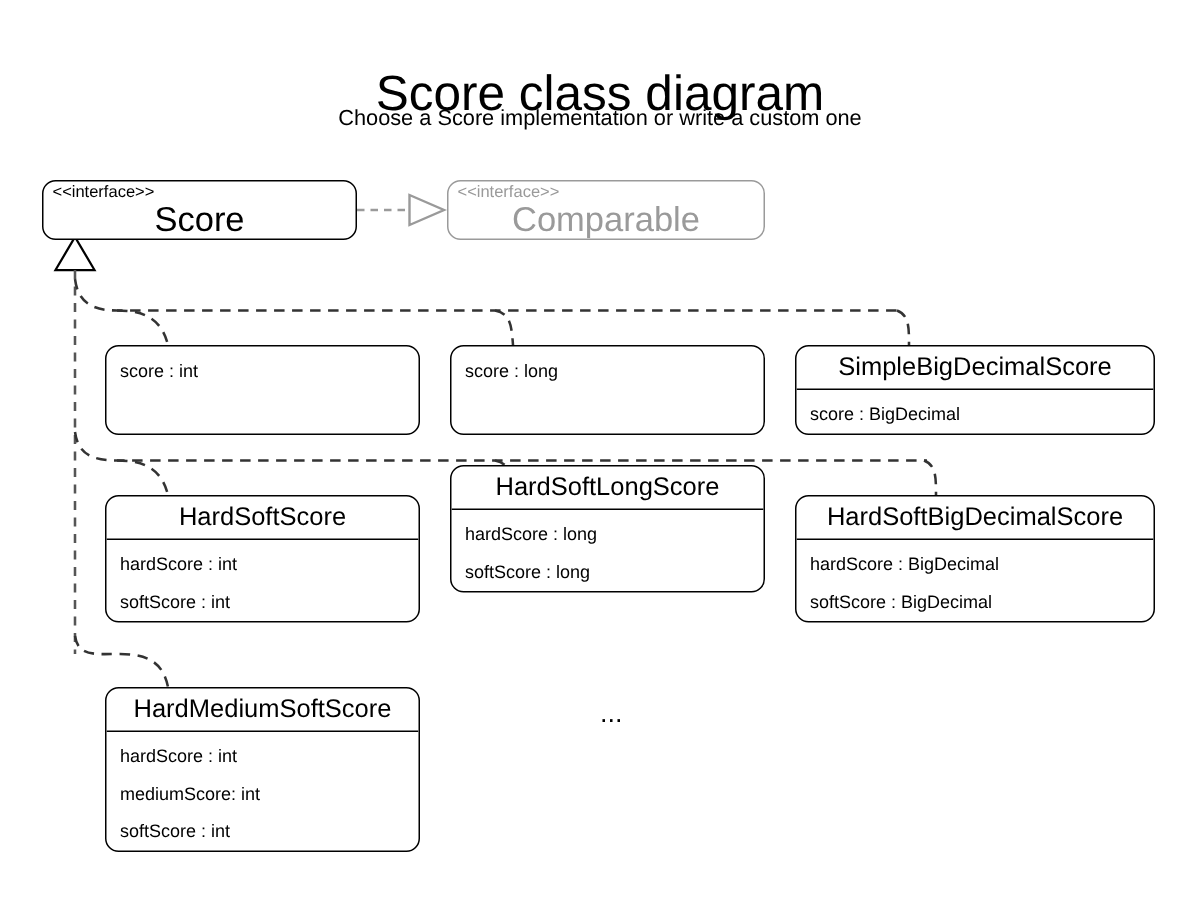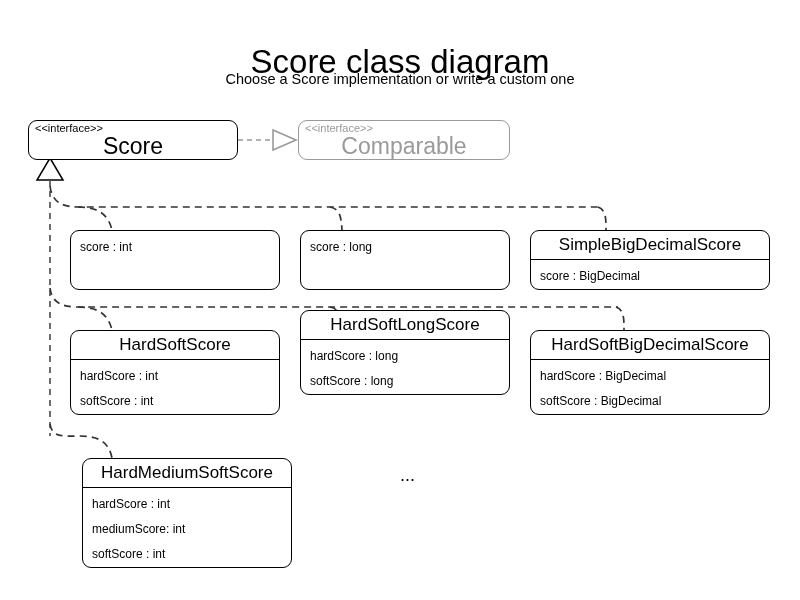--- a/index.html
+++ b/index.html
@@ -221,21 +221,21 @@
   <div class="uml-box class-box" style="left:530px; top:330px; width:240px; height:85px;">
     <div class="uml-header with-rule">
       <div class="uml-name">HardSoftBigDecimalScore</div>
     </div>
     <div class="uml-attrs">
       <div class="uml-attr">hardScore : BigDecimal</div>
       <div class="uml-attr">softScore : BigDecimal</div>
     </div>
   </div>
 
-  <div class="uml-box class-box" style="left:70px; top:458px; width:210px; height:110px;margin-left:12px;">
+  <div class="uml-box class-box" style="left:70px; top:458px; width:210px; height:110px;">
     <div class="uml-header with-rule">
       <div class="uml-name">HardMediumSoftScore</div>
     </div>
     <div class="uml-attrs">
       <div class="uml-attr">hardScore : int</div>
       <div class="uml-attr">mediumScore: int</div>
       <div class="uml-attr">softScore : int</div>
     </div>
   </div>
 

